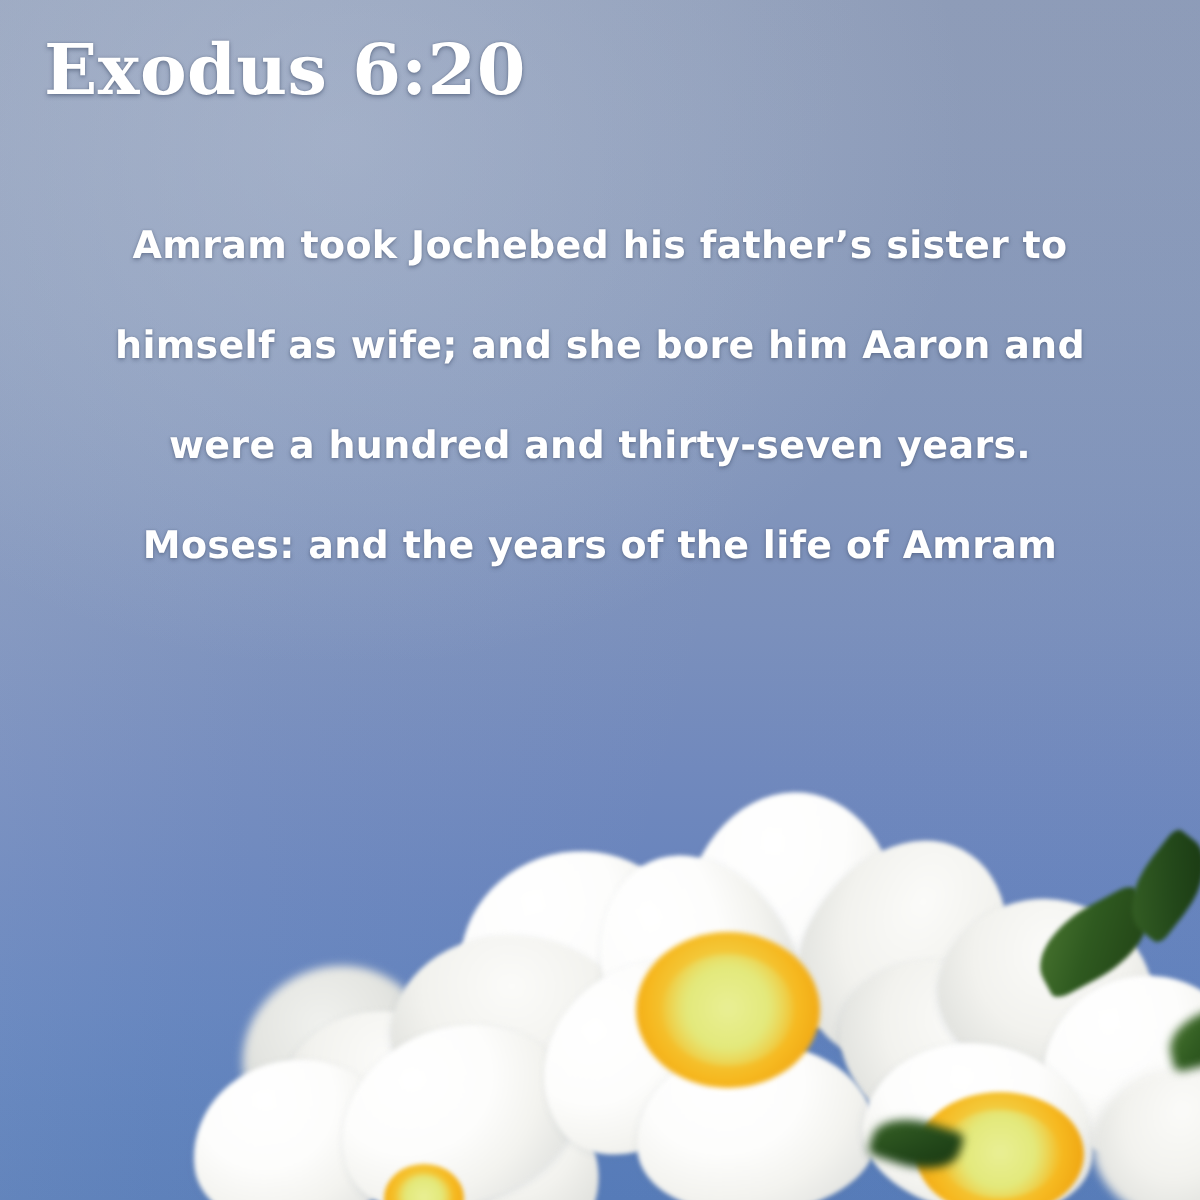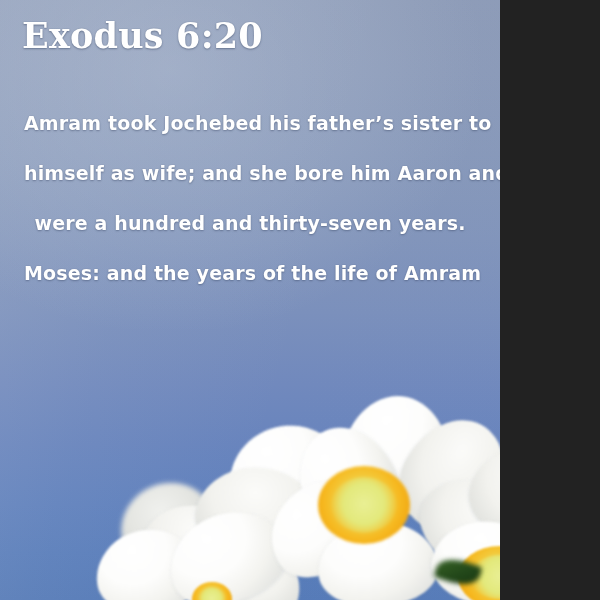--- a/index.html
+++ b/index.html
@@ -2,21 +2,21 @@
 <html><head>
 <meta charset="utf-8">
 <style>
   html, body {
     margin: 0;
     padding: 0;
     background: #222;
   }
   #scene {
     position: relative;
-    width: 500px;
+    width: 600px;
     height: 600px;
     overflow: hidden;
     font-family: "DejaVu Sans", sans-serif;
     background: #8d9cba;
   }
 
   
   .sky {
     position: absolute;
     inset: 0;

